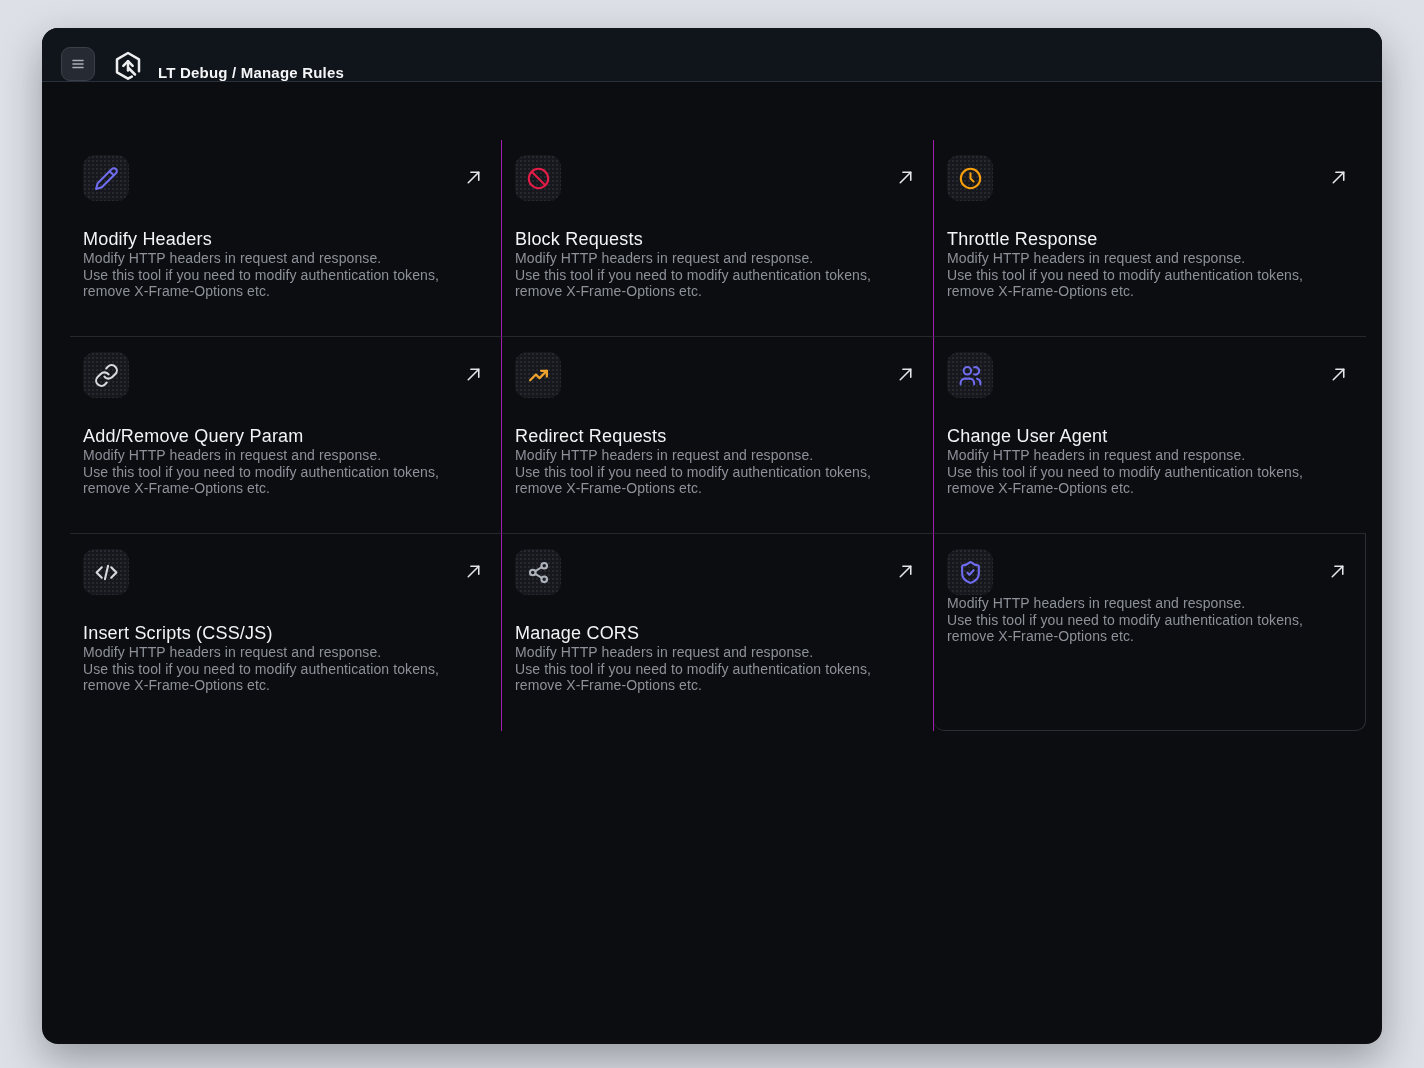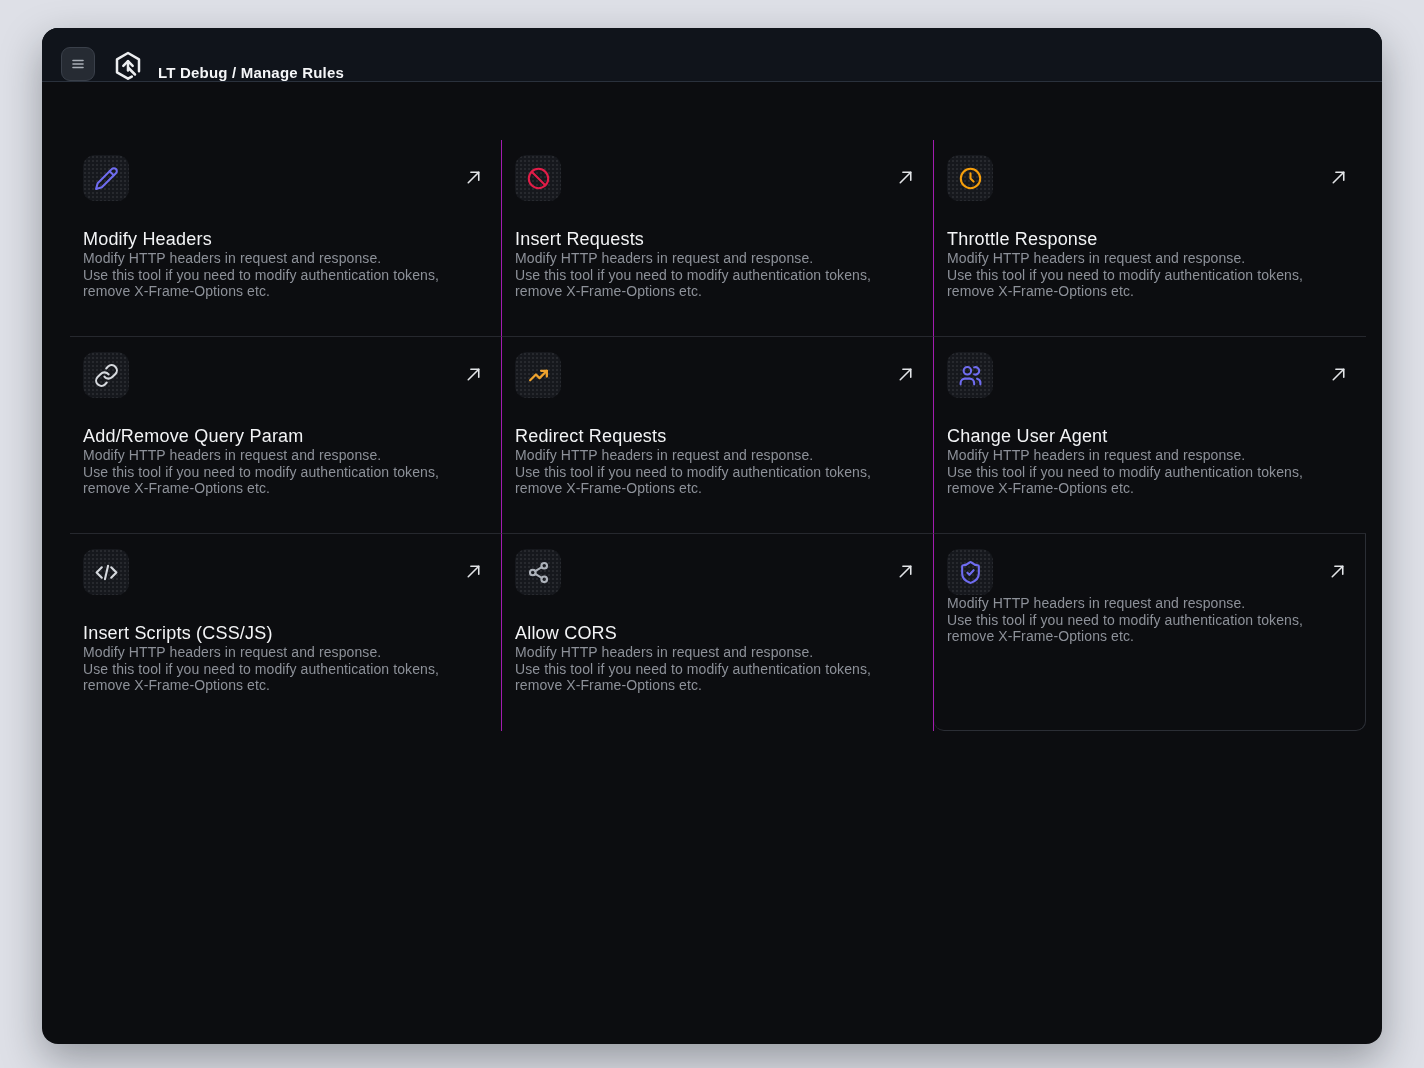--- a/index.html
+++ b/index.html
@@ -159,21 +159,21 @@
               </svg>
             </span>
           </div>
           <span class="arrow-btn">
             <svg width="21" height="21" viewBox="0 0 24 24" fill="none" stroke="currentColor" stroke-width="1.8" stroke-linecap="round" stroke-linejoin="round">
               <line x1="6" y1="18" x2="18" y2="6"></line>
                 <polyline points="9 6 18 6 18 15"></polyline>
             </svg>
           </span>
         </div>
-        <div class="card-title">Insert Requests</div>
+        <div class="card-title">Block Requests</div>
         <div class="card-desc">Modify HTTP headers in request and response.
 Use this tool if you need to modify authentication tokens,
 remove X-Frame-Options etc.</div>
       </div>
 
       <div class="card">
         <div class="card-top">
           <div class="icon-tile">
             <span style="color: rgb(245, 158, 11);">
               <svg width="25" height="25" viewBox="0 0 24 24" fill="none" stroke="currentColor" stroke-width="2" stroke-linecap="round" stroke-linejoin="round">
@@ -303,21 +303,21 @@
               </svg>
             </span>
           </div>
           <span class="arrow-btn">
             <svg width="21" height="21" viewBox="0 0 24 24" fill="none" stroke="currentColor" stroke-width="1.8" stroke-linecap="round" stroke-linejoin="round">
               <line x1="6" y1="18" x2="18" y2="6"></line>
                 <polyline points="9 6 18 6 18 15"></polyline>
             </svg>
           </span>
         </div>
-        <div class="card-title">Allow CORS</div>
+        <div class="card-title">Manage CORS</div>
         <div class="card-desc">Modify HTTP headers in request and response.
 Use this tool if you need to modify authentication tokens,
 remove X-Frame-Options etc.</div>
       </div>
 
       <div class="card">
         <div class="card-top">
           <div class="icon-tile">
             <span style="color: rgb(111, 108, 240);">
               <svg width="25" height="25" viewBox="0 0 24 24" fill="none" stroke="currentColor" stroke-width="2" stroke-linecap="round" stroke-linejoin="round">

